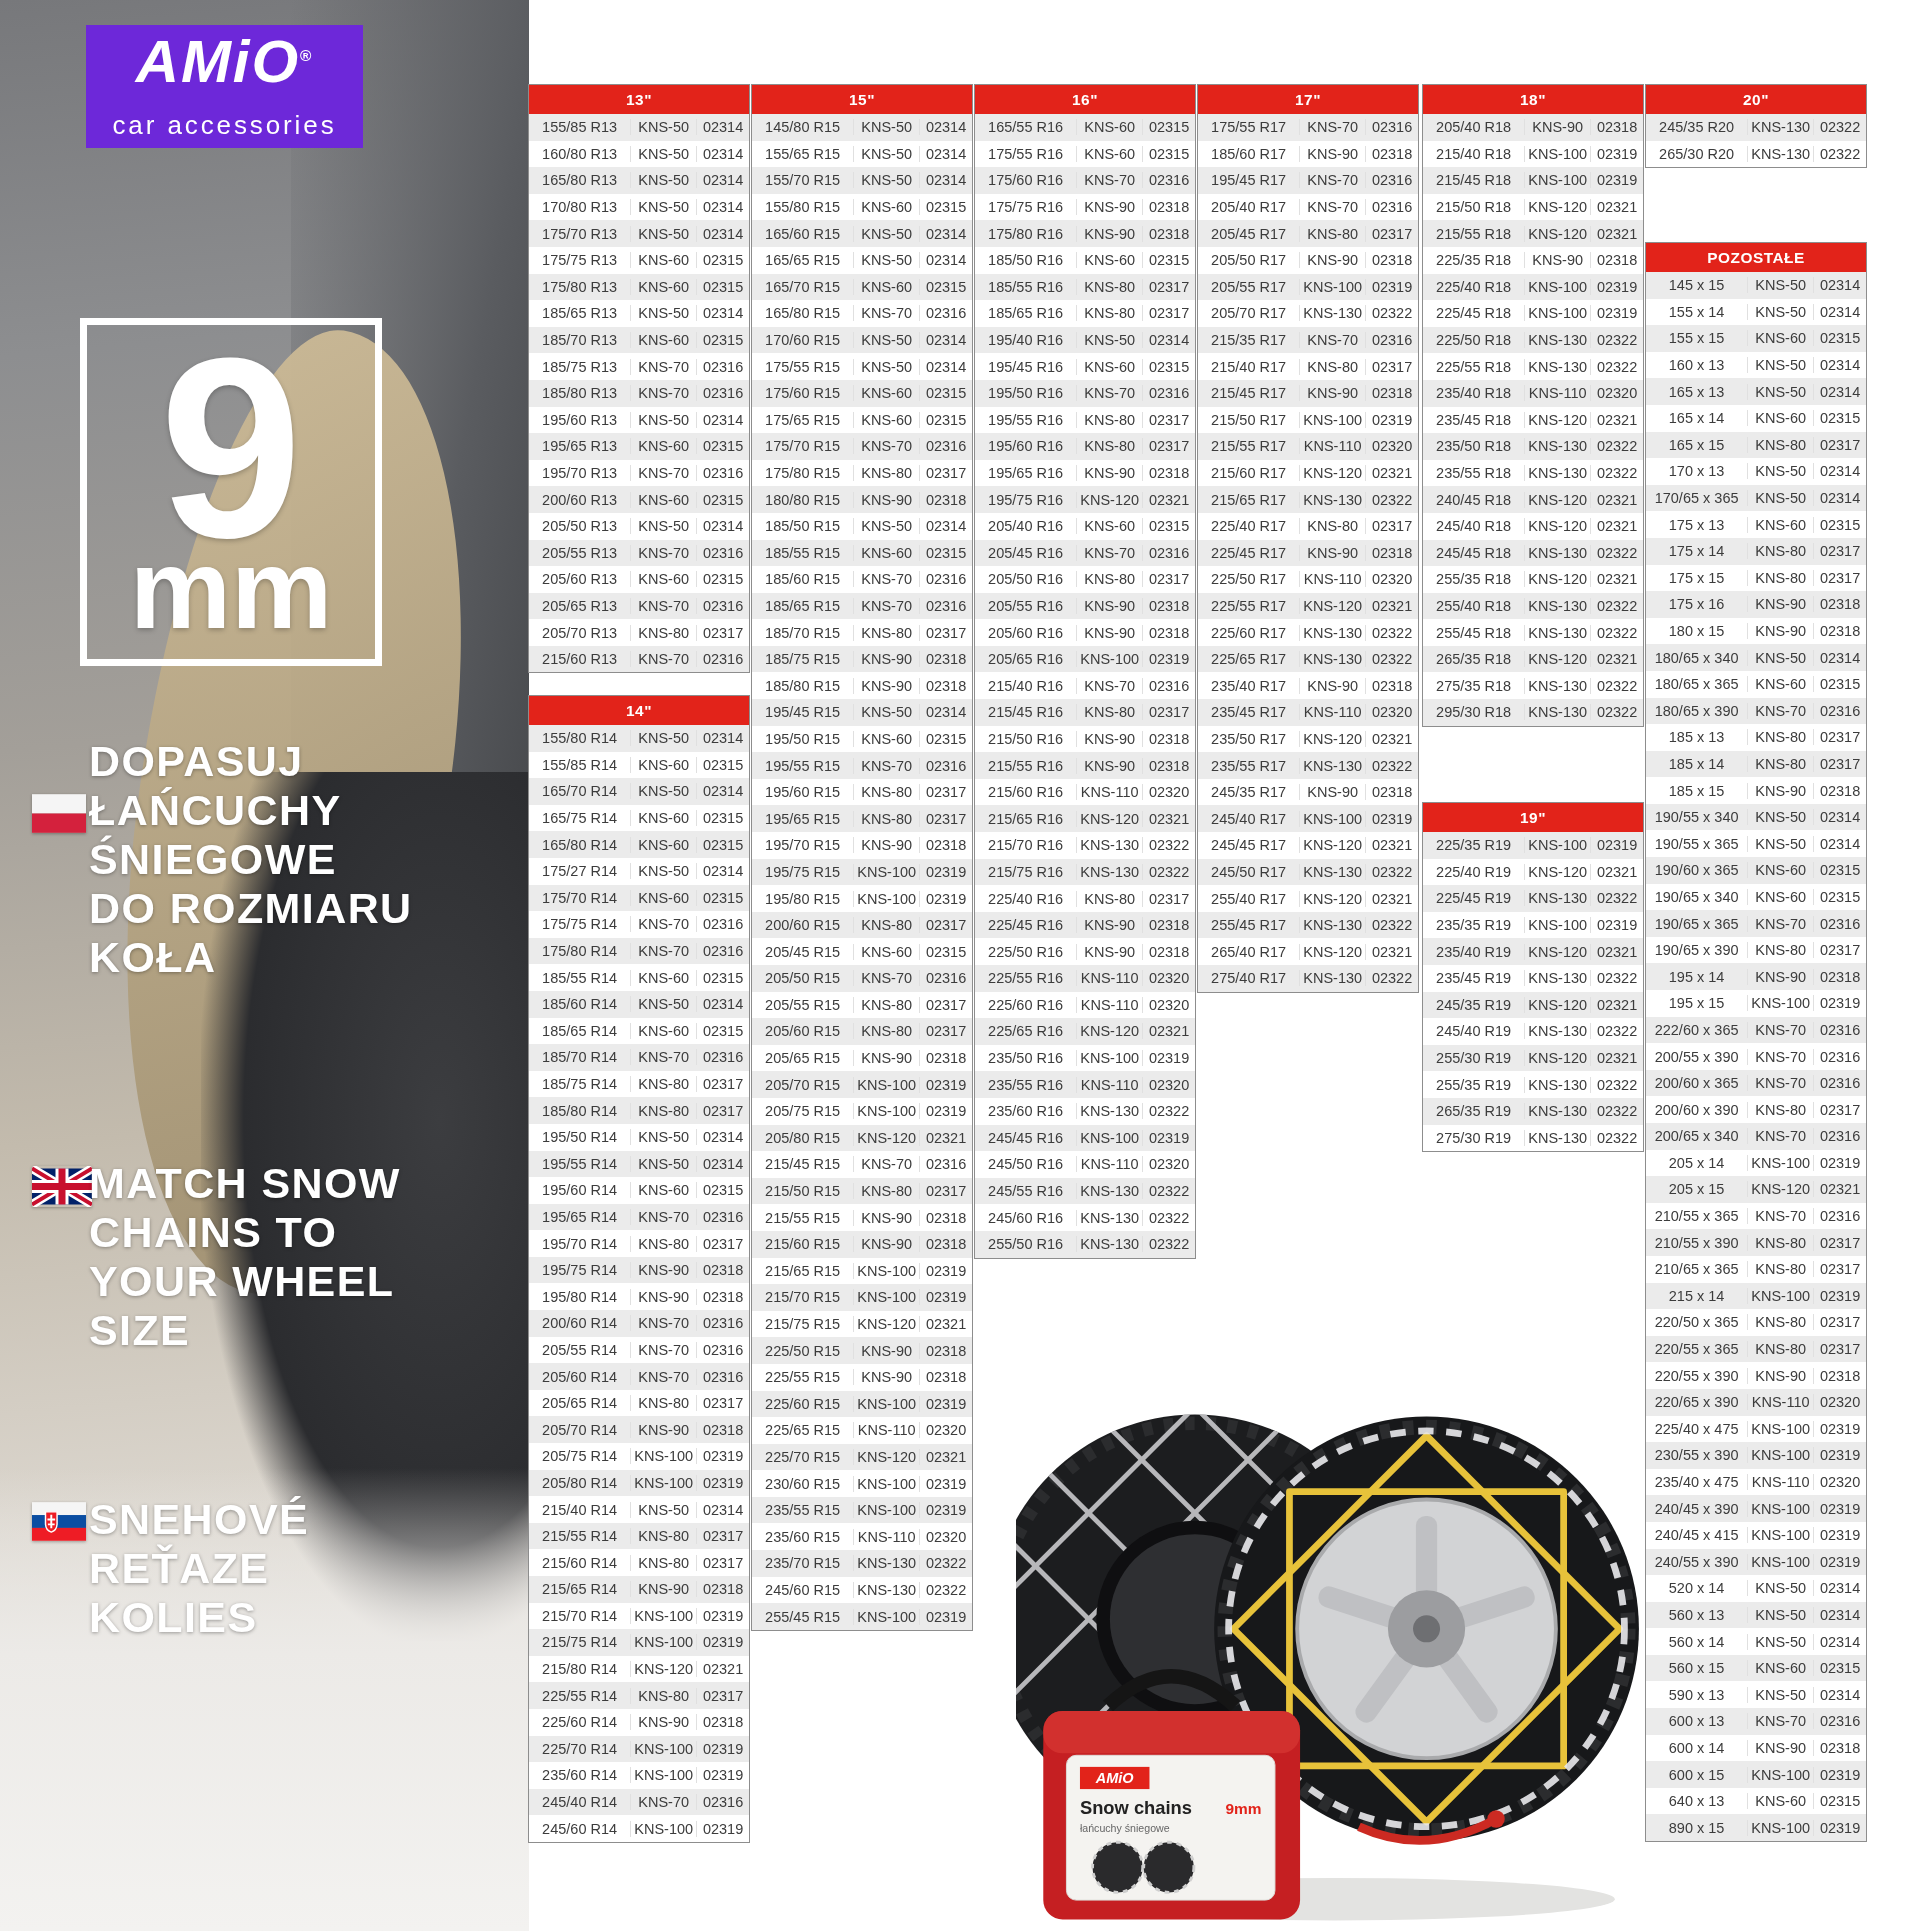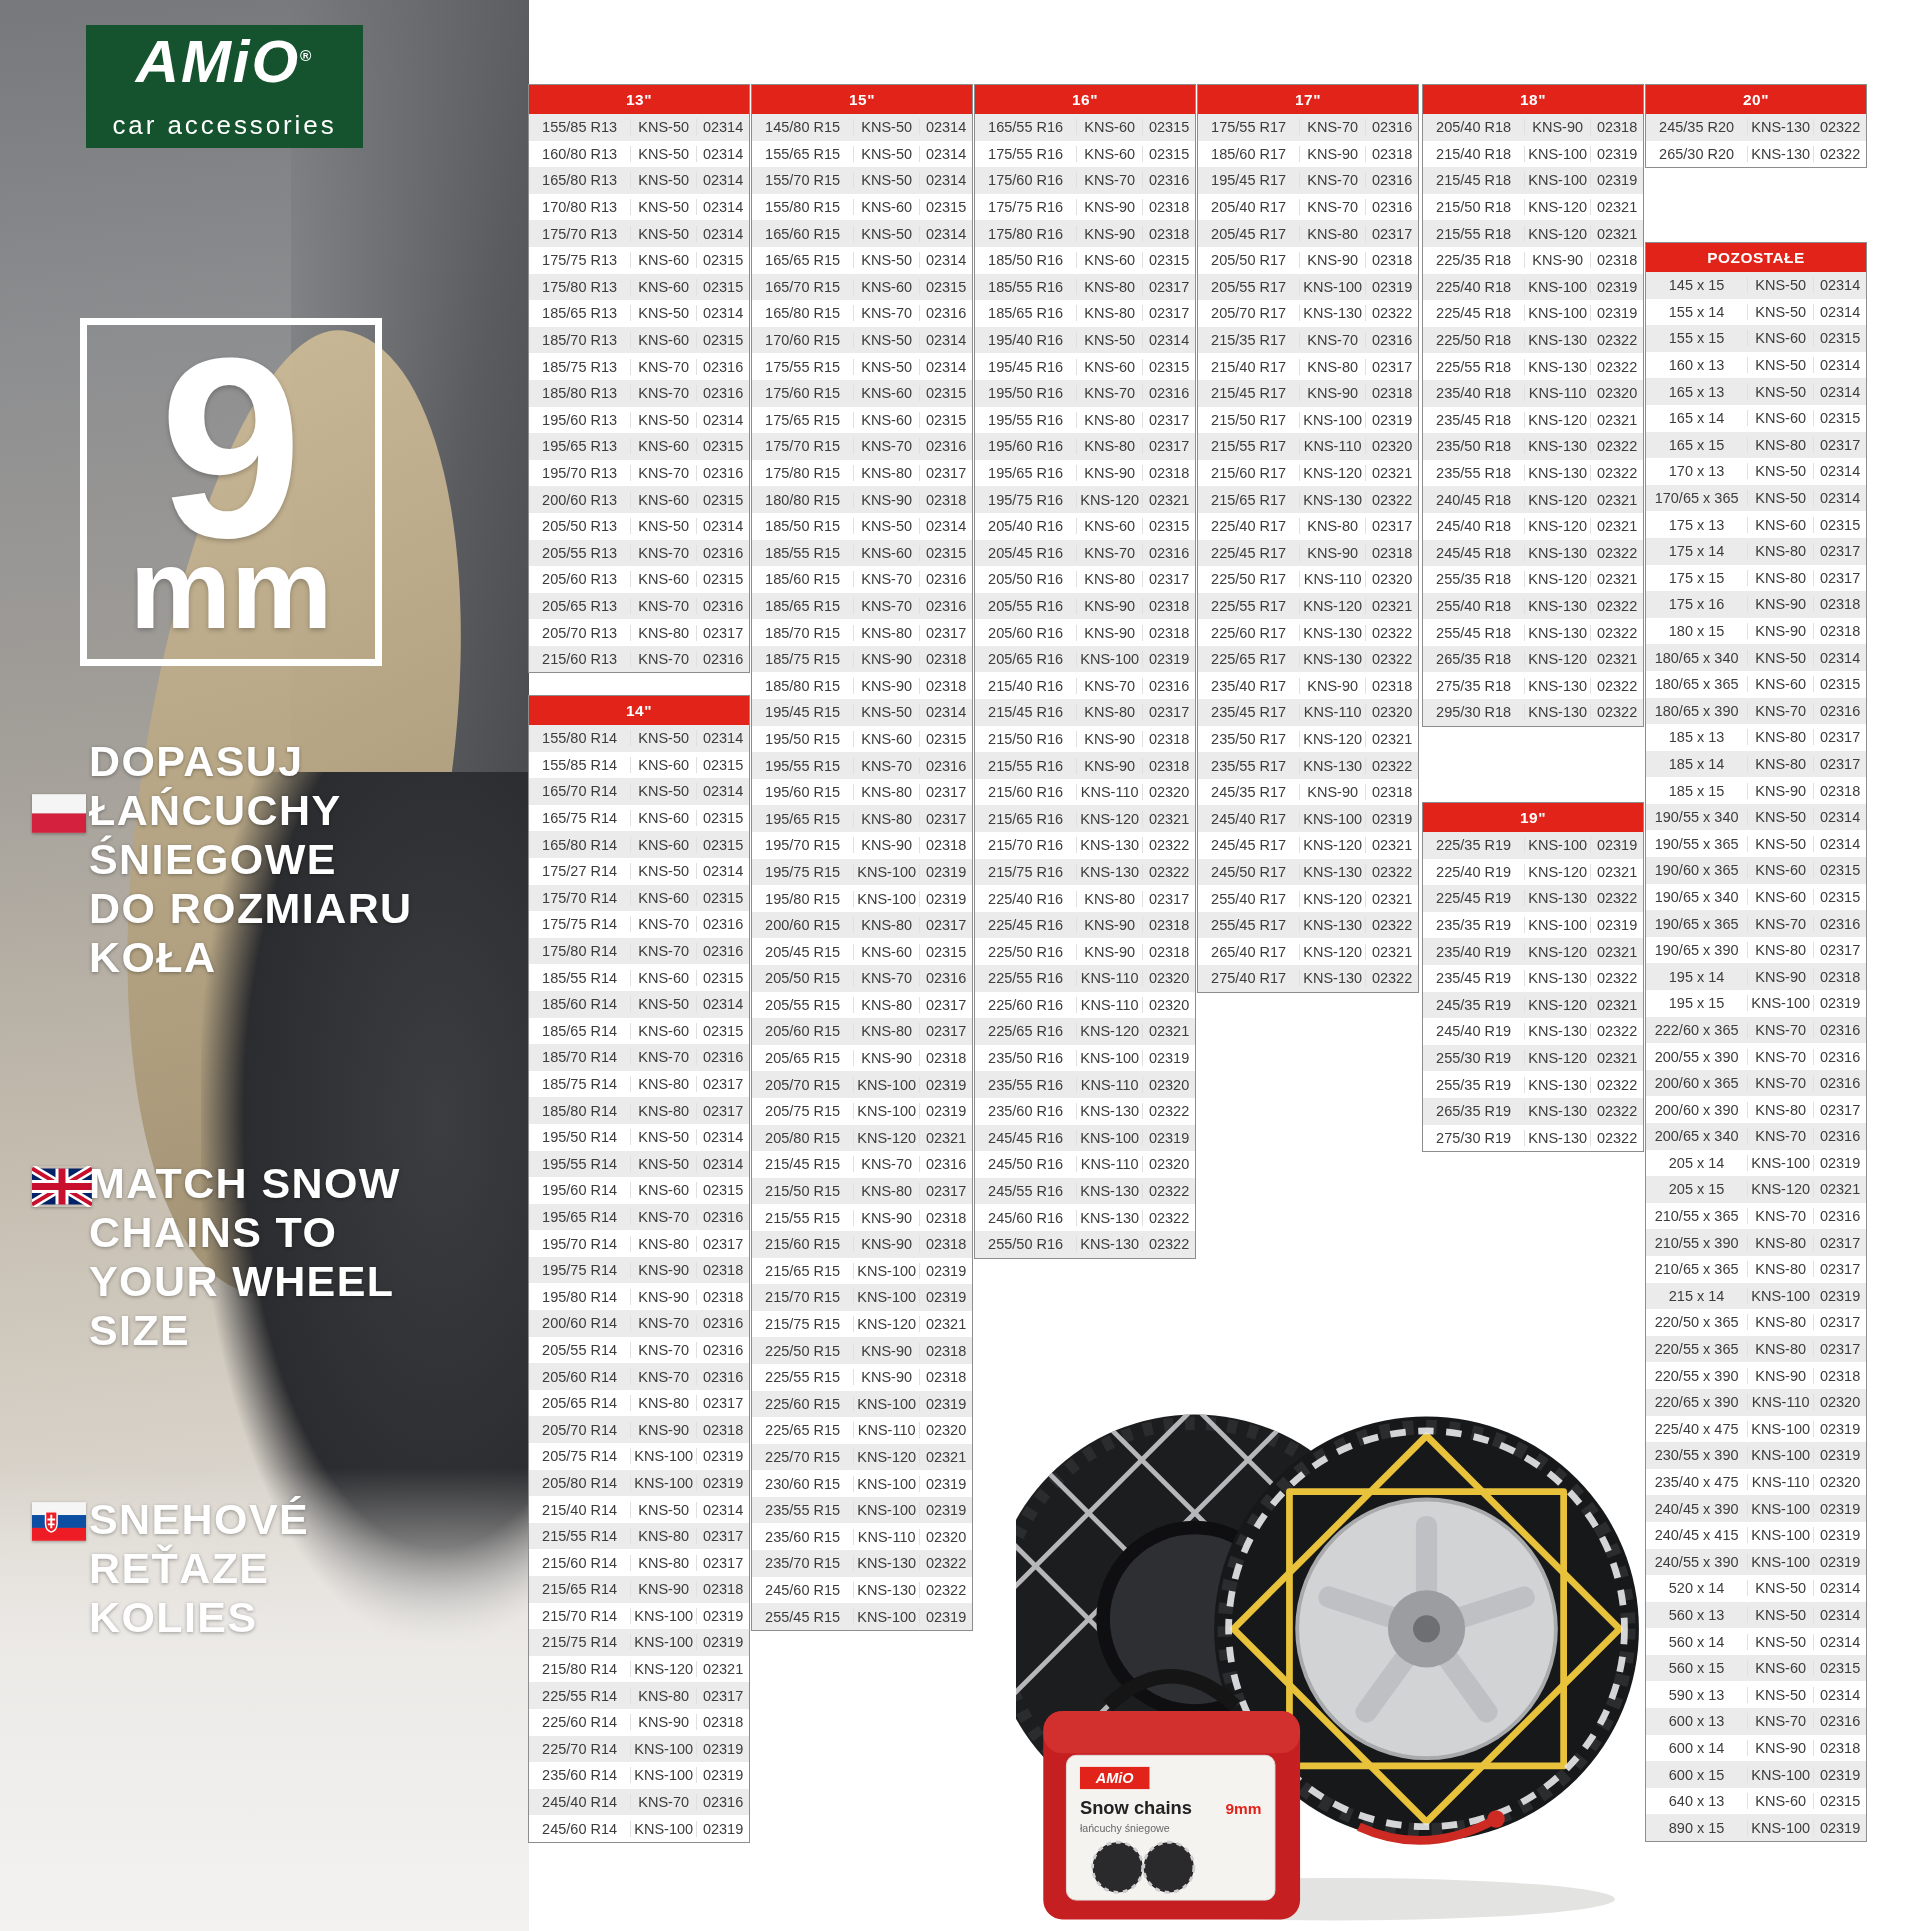--- a/index.html
+++ b/index.html
@@ -11,21 +11,21 @@
   .car-body{position:absolute;right:0;top:0;width:45%;height:64%;
     background:linear-gradient(100deg,rgba(90,92,96,0) 0%,#5a5c60 55%,#3f4144 100%);}
   .fender{position:absolute;left:26%;top:17%;width:58%;height:50%;
     background:linear-gradient(160deg,#cdbb97,#9f8f70);
     border-radius:45% 55% 40% 60%/50% 45% 55% 50%;transform:rotate(8deg);opacity:.95;}
   .tire-shadow{position:absolute;left:38%;top:40%;width:75%;height:45%;
     background:radial-gradient(ellipse at 60% 40%,#3c3d40 0%,#2b2c2f 58%,rgba(43,44,47,0) 72%);}
   .snow{position:absolute;bottom:0;left:0;width:100%;height:24%;
     background:linear-gradient(180deg,rgba(238,237,235,0) 0%,#eceae7 40%,#f3f2f0 100%);}
   
-  #logo{position:absolute;left:86px;top:25px;width:277px;height:123px;background:#14532d;
+  #logo{position:absolute;left:86px;top:25px;width:277px;height:123px;background:#6d28d9;
     display:flex;flex-direction:column;align-items:center;justify-content:center;color:#fff;}
   #logo .word{font-size:60px;font-weight:800;font-style:italic;letter-spacing:1.9px;line-height:1;}
   #logo .reg{font-size:15.4px;vertical-align:super;font-style:normal;}
   #logo .tag{font-size:26px;letter-spacing:2.9px;margin-top:18px;font-weight:400;}
   
   #badge{position:absolute;left:80px;top:318px;width:302px;height:348px;border:7.7px solid #fff;
     box-sizing:border-box;display:flex;flex-direction:column;align-items:center;justify-content:center;
     color:#fff;text-shadow:0 1.9px 5.8px rgba(0,0,0,.25);}
   #badge .num{font-size:256px;font-weight:700;line-height:.78;}
   #badge .unit{font-size:114px;font-weight:700;line-height:.8;margin-top:-5.8px;}

